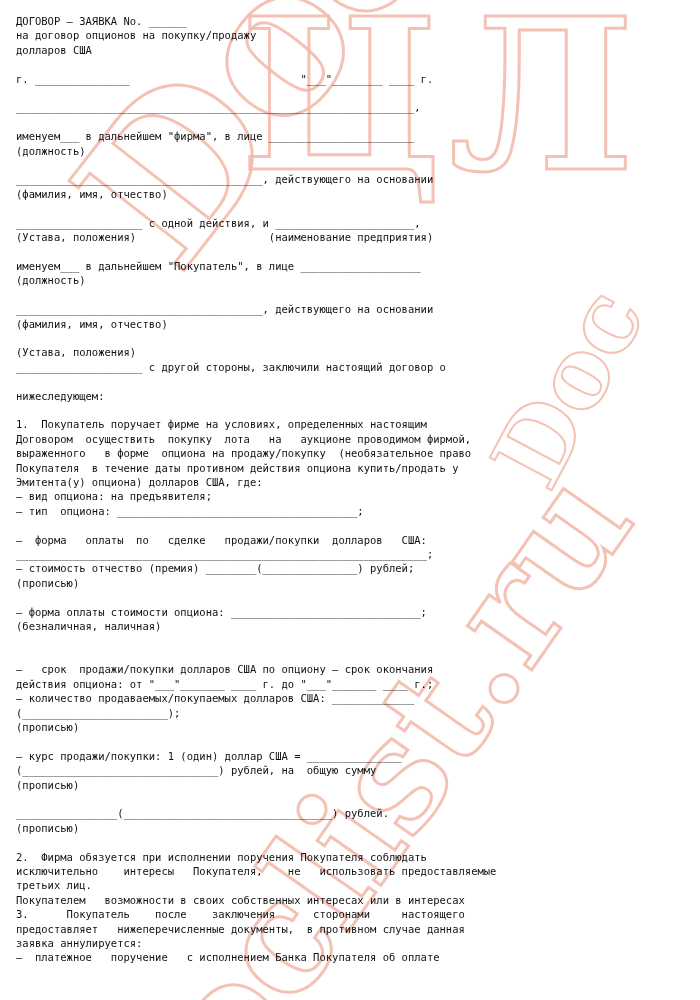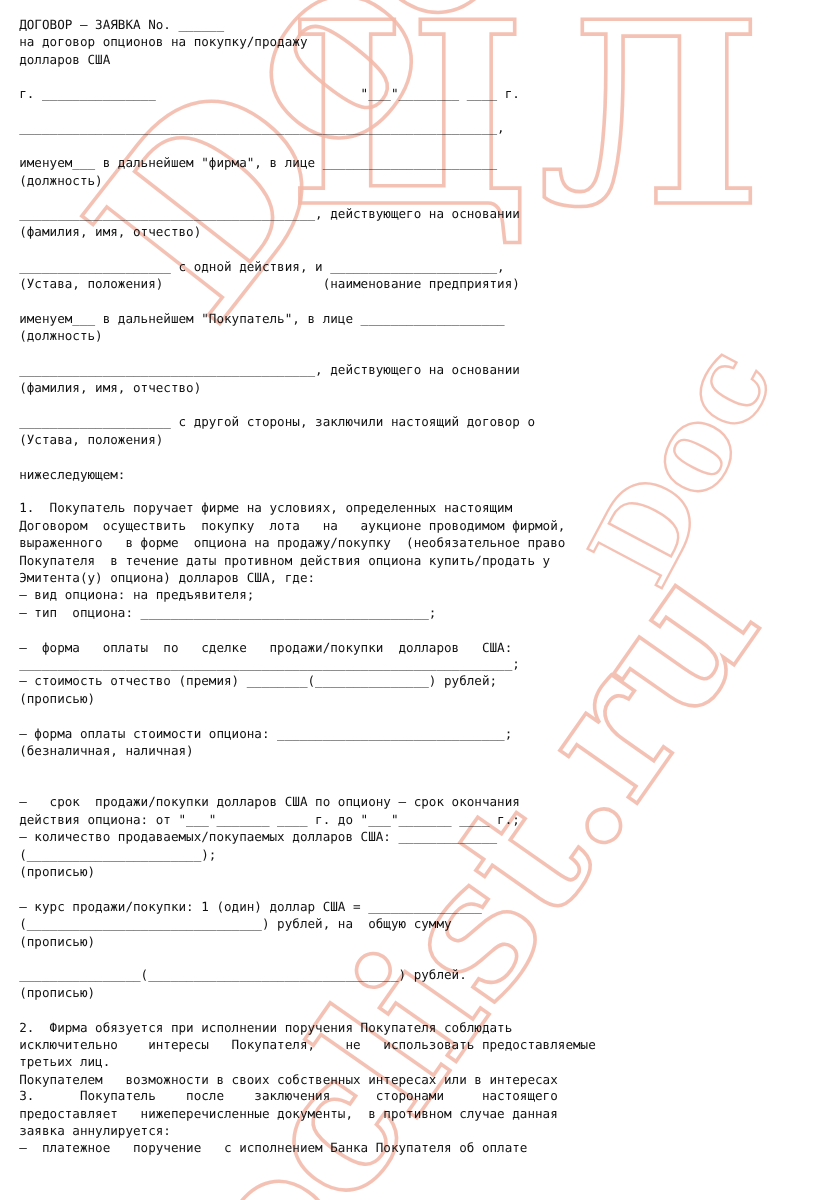--- a/index.html
+++ b/index.html
@@ -112,22 +112,22 @@
       <div class="ln sp">&nbsp;</div>
       <div class="ln">____________________ с одной действия, и ______________________,</div>
       <div class="ln">(Устава, положения)                     (наименование предприятия)</div>
       <div class="ln sp">&nbsp;</div>
       <div class="ln">именуем___ в дальнейшем "Покупатель", в лице ___________________</div>
       <div class="ln">(должность)</div>
       <div class="ln sp">&nbsp;</div>
       <div class="ln">_______________________________________, действующего на основании</div>
       <div class="ln">(фамилия, имя, отчество)</div>
       <div class="ln sp">&nbsp;</div>
+      <div class="ln">(Устава, положения)</div>
       <div class="ln">____________________ с другой стороны, заключили настоящий договор о</div>
-      <div class="ln">(Устава, положения)</div>
       <div class="ln sp">&nbsp;</div>
       <div class="ln">нижеследующем:</div>
       <div class="ln sp">&nbsp;</div>
       <div class="ln">1.  Покупатель поручает фирме на условиях, определенных настоящим</div>
       <div class="ln">Договором  осуществить  покупку  лота   на   аукционе проводимом фирмой,</div>
       <div class="ln">выраженного   в форме  опциона на продажу/покупку  (необязательное право</div>
       <div class="ln">Покупателя  в течение даты противном действия опциона купить/продать у</div>
       <div class="ln">Эмитента(у) опциона) долларов США, где:</div>
       <div class="ln">– вид опциона: на предъявителя;</div>
       <div class="ln">– тип  опциона: ______________________________________;</div>

